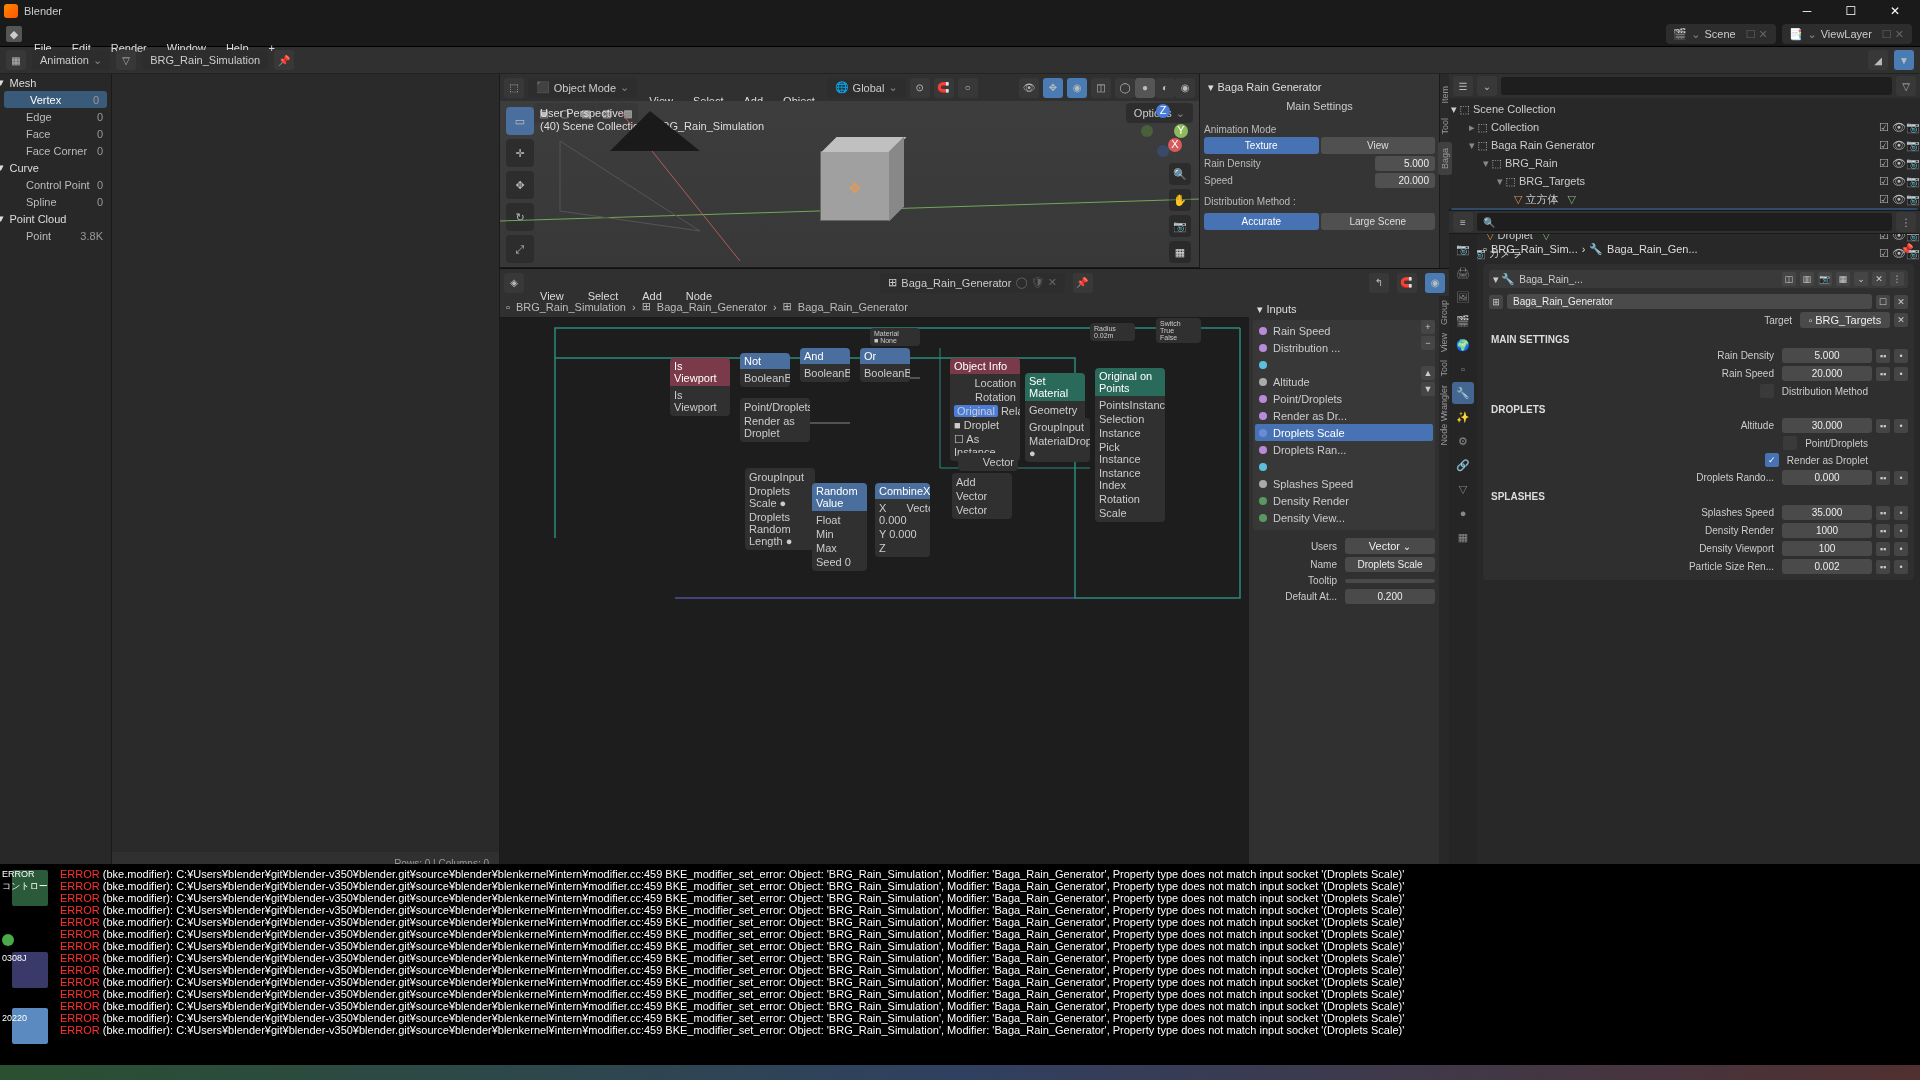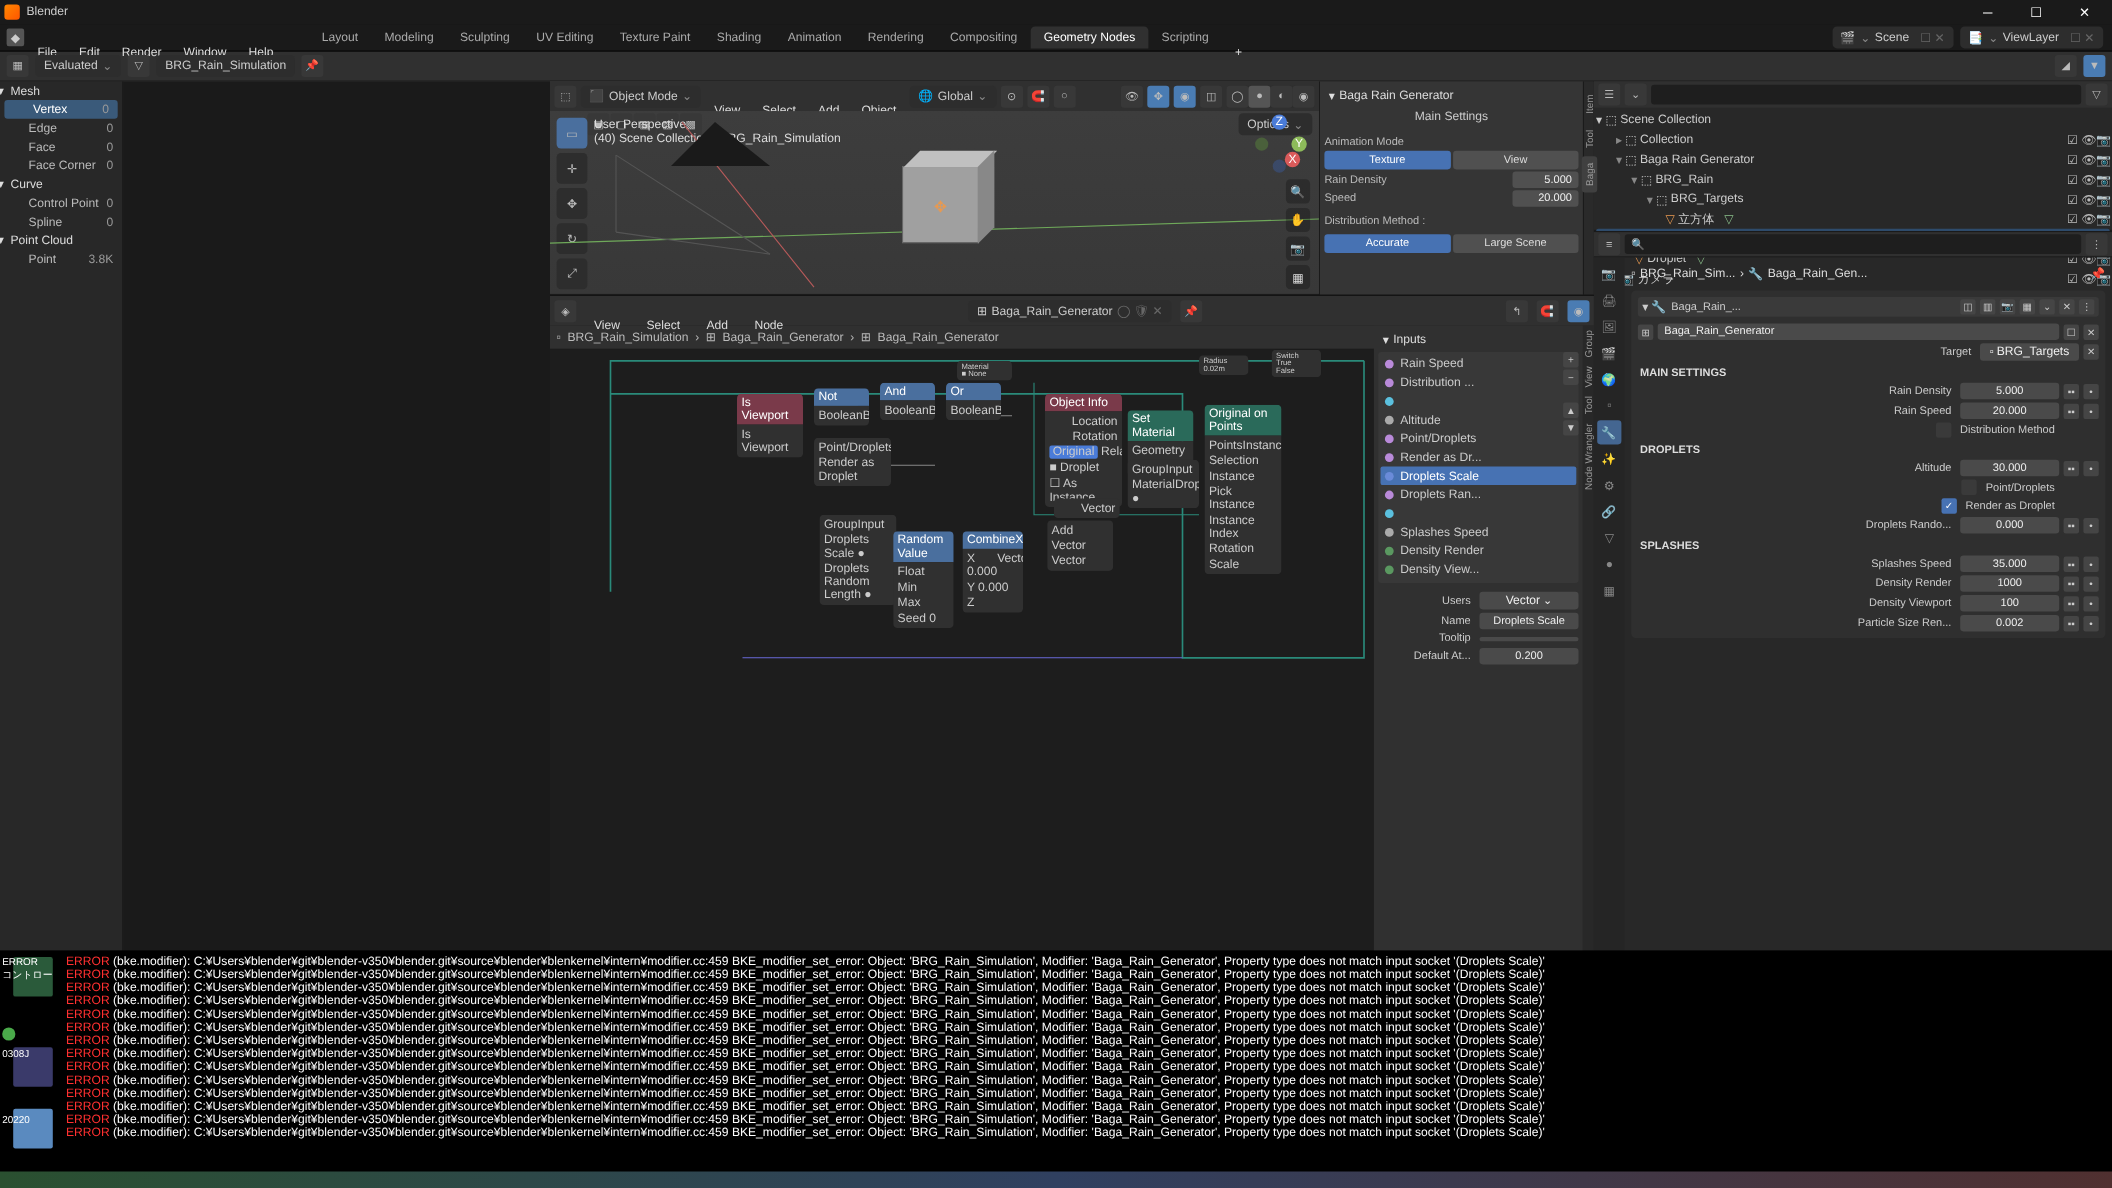--- a/index.html
+++ b/index.html
@@ -145,54 +145,41 @@
   </div>
 </div>
 
 <div class="menubar">
   <div class="menu-icon">◆</div>
   <span class="menu-item">File</span>
   <span class="menu-item">Edit</span>
   <span class="menu-item">Render</span>
   <span class="menu-item">Window</span>
   <span class="menu-item">Help</span>
-  <div class="tab-row" id="ws-tabs">
-      <div class="tab">Layout</div>
-      <div class="tab">Modeling</div>
-      <div class="tab">Sculpting</div>
-      <div class="tab">UV Editing</div>
-      <div class="tab">Texture Paint</div>
-      <div class="tab">Shading</div>
-      <div class="tab">Animation</div>
-      <div class="tab">Rendering</div>
-      <div class="tab">Compositing</div>
-      <div class="tab active">Geometry Nodes</div>
-      <div class="tab">Scripting</div>
-    </div>
   <span class="menu-item">+</span>
   <div class="header-right">
     <div class="scene-pill">
       <span>🎬</span>
       <span class="dd">⌄</span>
       <span>Scene</span>
       <span style="margin-left:6px;color:#666">☐ ✕</span>
     </div>
     <div class="scene-pill">
       <span>📑</span>
       <span class="dd">⌄</span>
       <span>ViewLayer</span>
       <span style="margin-left:6px;color:#666">☐ ✕</span>
     </div>
   </div>
 </div>
 
 <div class="toolbar2">
   <div class="icon-btn">▦</div>
   <div class="pill">
-      <span>Evaluated</span>
+      <span>Animation</span>
       <span style="color:#888">⌄</span>
     </div>
   <div class="icon-btn">▽</div>
   <div class="pill">
       <span>BRG_Rain_Simulation</span>
     </div>
   <div class="icon-btn">📌</div>
   <div style="flex:1"></div>
   <div class="icon-btn">◢</div>
   <div class="icon-btn blue">▼</div>
@@ -243,20 +230,23 @@
         <div class="ss-row" style="padding-left: 8px; color: rgb(221, 221, 221);">
           <span style="margin-left:-10px">▾ </span>
           <span>Point Cloud</span>
         </div>
         <div class="ss-row">
           <span></span>
           <span>Point</span>
           <span class="cnt">3.8K</span>
         </div>
       </div>
+  </div>
+  <div class="spreadsheet-main">
+    <div class="ss-footer">Rows: 0   |   Columns: 0</div>
   </div>
 
   <div class="viewport">
     <div class="vp-header">
       <div class="icon-btn">⬚</div>
       <div class="pill">
           <span>⬛</span>
           <span>Object Mode</span>
           <span style="color:#888">⌄</span>
         </div>

